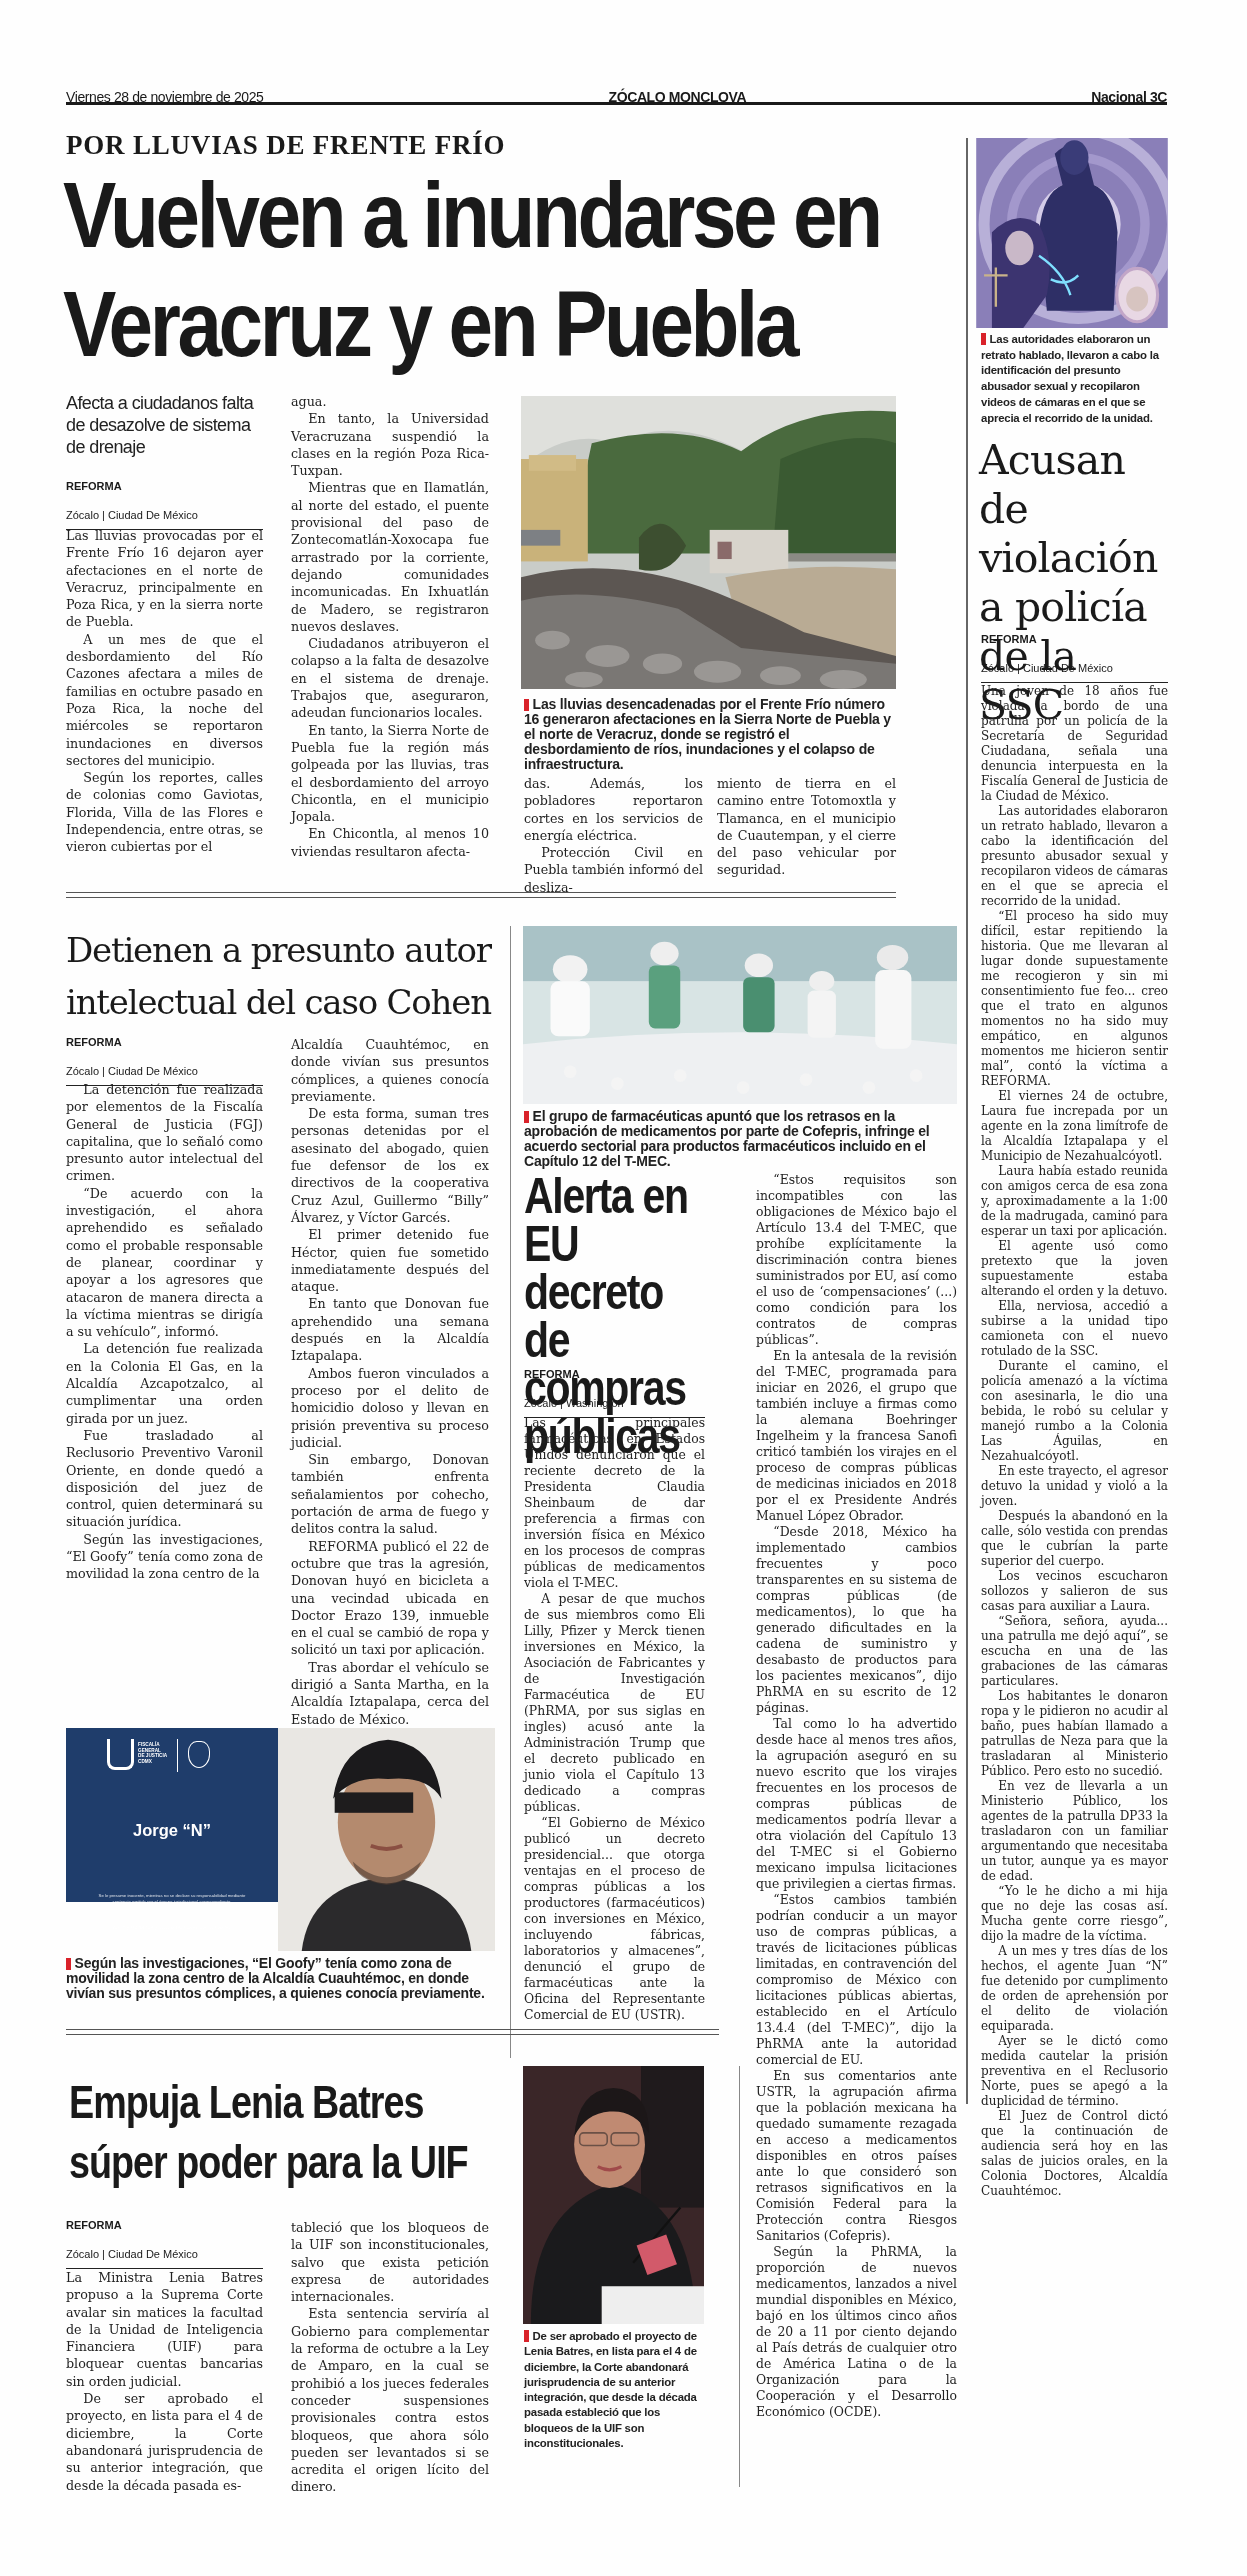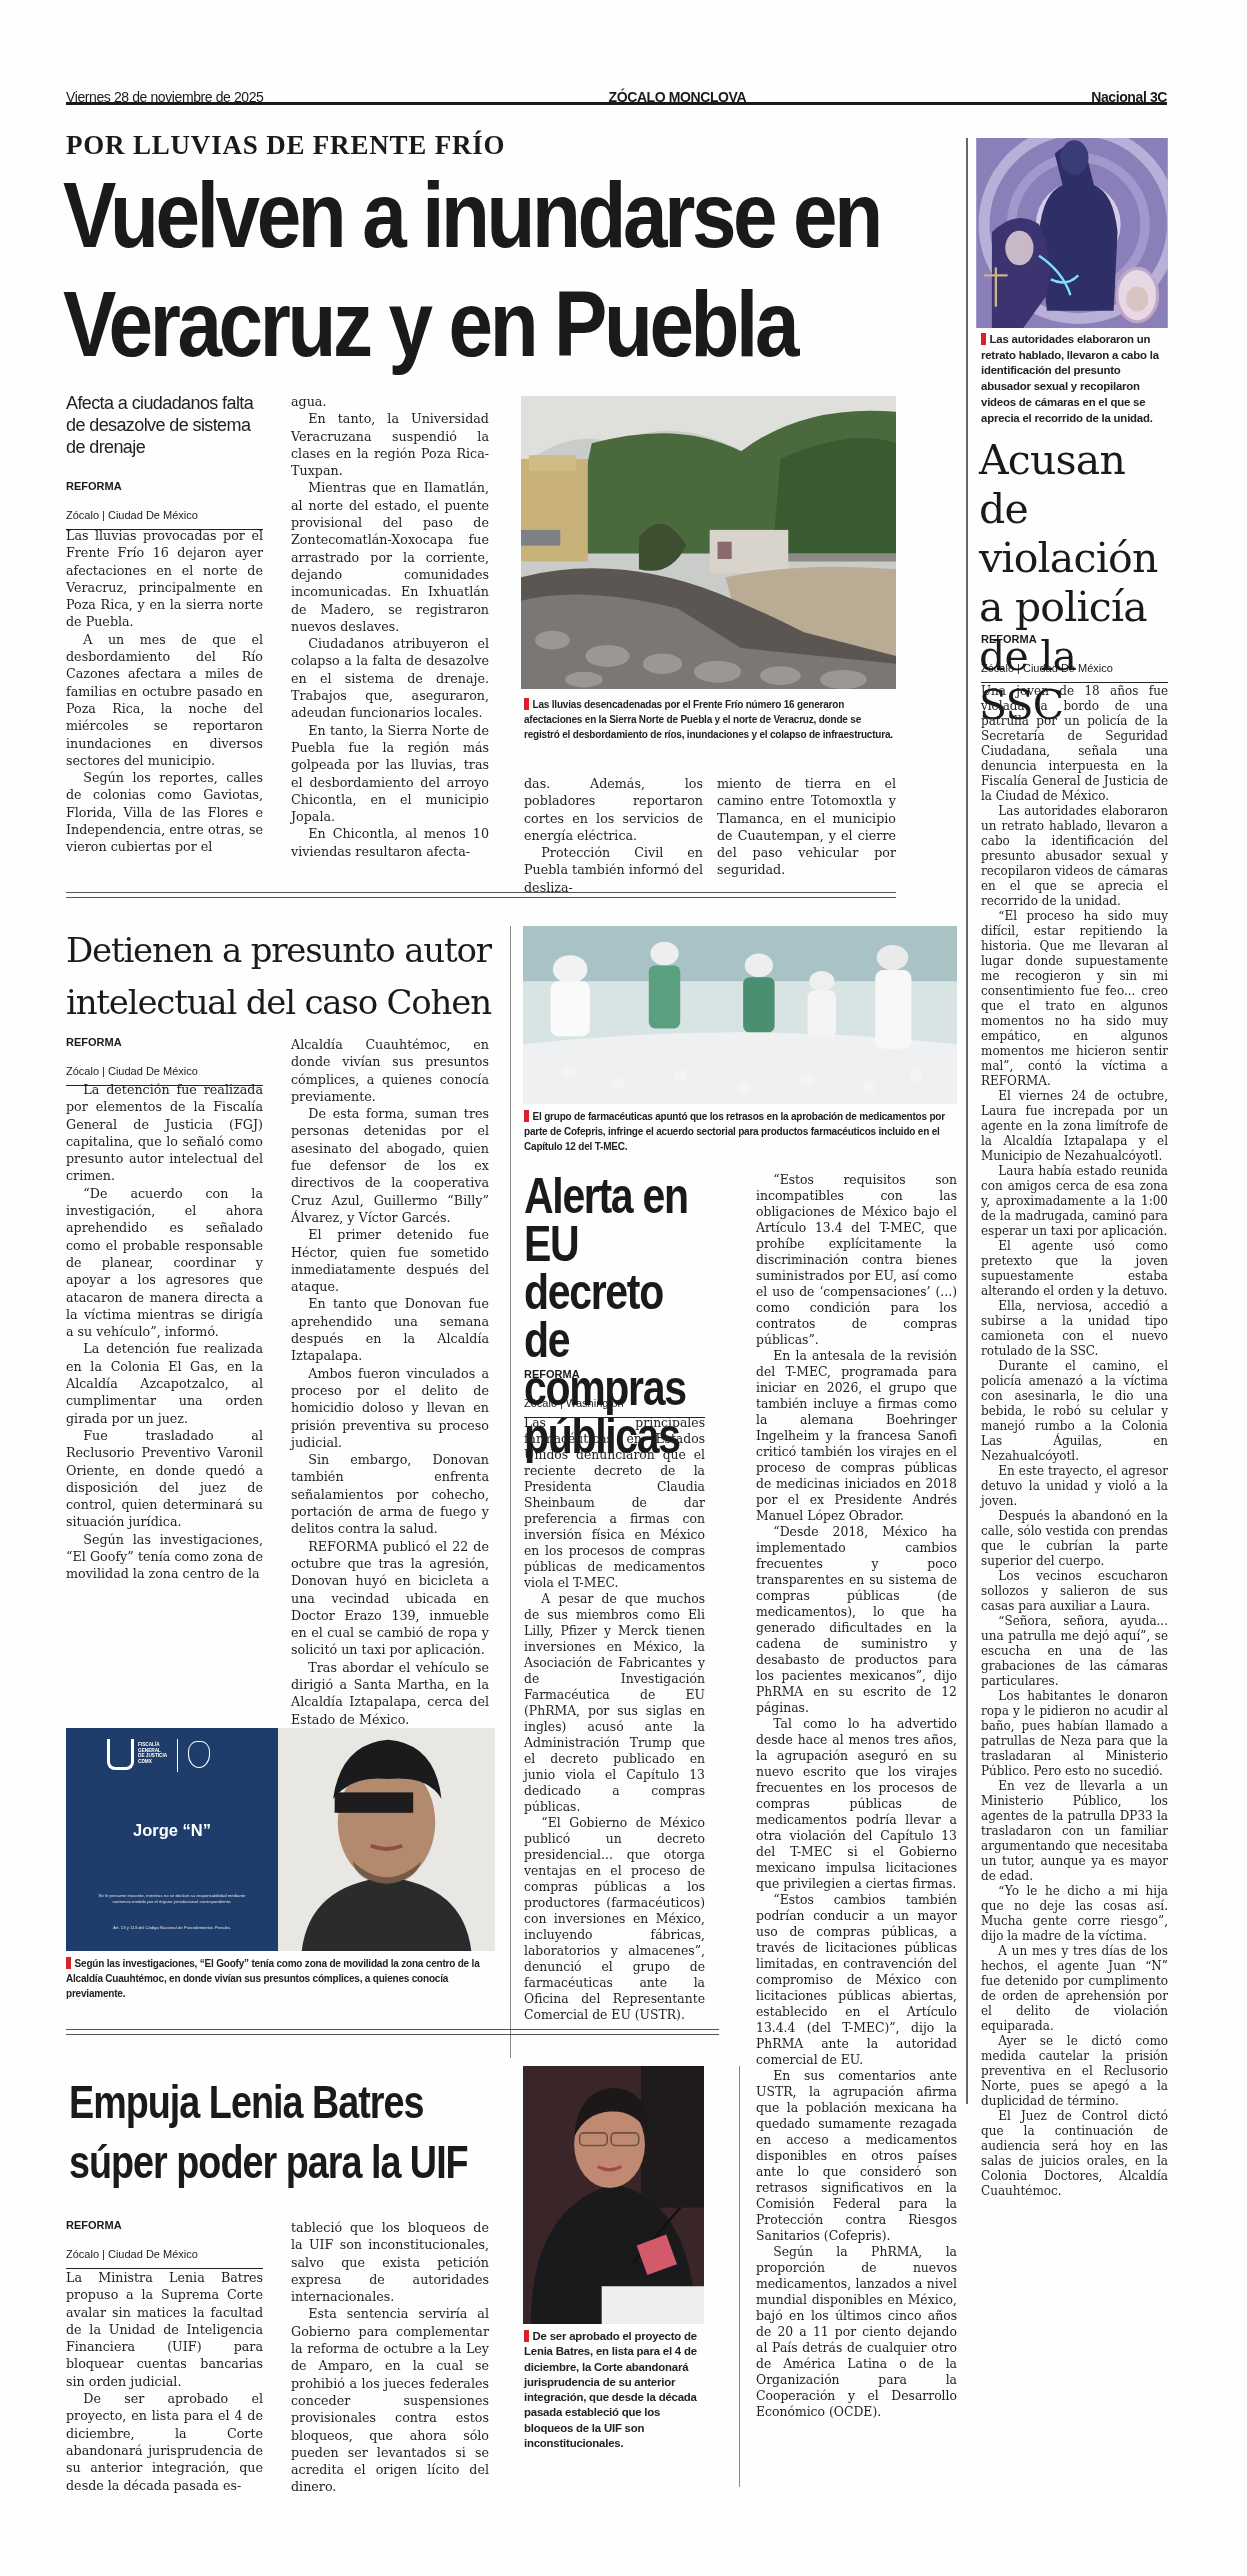--- a/index.html
+++ b/index.html
@@ -11,21 +11,21 @@
 .hdr-rule{top:102px;left:66px;width:1101px;height:3.1px;background:#1a1a1a}
 .kicker{top:130px;left:66px;font-family:"Liberation Serif",serif;font-weight:bold;font-size:27px;letter-spacing:0.8px}
 .mainhead{top:161px;left:63px;width:889px;font-family:"Liberation Sans",sans-serif;font-weight:bold;font-size:93px;line-height:109px;letter-spacing:-3.9px;transform:scaleX(0.86);transform-origin:left top;width:1046px}
 .subhead{font-family:"Liberation Sans",sans-serif;font-size:18px;line-height:22px;letter-spacing:-0.6px;color:#222}
 .byline-src{font-family:"Liberation Sans",sans-serif;font-weight:bold;font-size:11px}
 .byline-loc{font-family:"Liberation Sans",sans-serif;font-size:11px;margin-top:17px}
 .byrule{height:1.6px;background:#222;margin-top:7.9px}
 .body{font-family:"DejaVu Serif",serif;font-size:12.7px;line-height:17.3px;text-align:justify;hyphens:auto;color:#222}
 .body p{text-indent:17.3px}
 .body p.noind{text-indent:0}
-.caption{font-family:"Liberation Sans",sans-serif;font-size:10px;line-height:15px;font-weight:bold;color:#222;letter-spacing:-0.2px}
+.caption{font-family:"Liberation Sans",sans-serif;font-size:14px;line-height:15px;font-weight:bold;color:#222;letter-spacing:-0.2px}
 .caption .bar{display:inline-block;width:4.7px;height:11.8px;background:#d9222a;margin-right:3.9px;vertical-align:-1.6px}
 .dbl{height:5.5px;border-top:1.6px solid #555;border-bottom:1.6px solid #555}
 .vrule{width:1.6px;background:#666}
 .photo{overflow:hidden}
 .serifhead{font-family:"DejaVu Serif",serif;color:#1a1a1a}
 .condhead{font-family:"Liberation Sans",sans-serif;font-weight:bold;transform-origin:left top}
 </style>
 </head>
 <body>
 
@@ -171,21 +171,21 @@
   <p>De esta forma, suman tres personas detenidas por el asesinato del abogado, quien fue defensor de los ex directivos de la cooperativa Cruz Azul, Guillermo “Billy” Álvarez, y Víctor Garcés.</p>
   <p>El primer detenido fue Héctor, quien fue sometido inmediatamente después del ataque.</p>
   <p>En tanto que Donovan fue aprehendido una semana después en la Alcaldía Iztapalapa.</p>
   <p>Ambos fueron vinculados a proceso por el delito de homicidio doloso y llevan en prisión preventiva su proceso judicial.</p>
   <p>Sin embargo, Donovan también enfrenta señalamientos por cohecho, portación de arma de fuego y delitos contra la salud.</p>
   <p>REFORMA publicó el 22 de octubre que tras la agresión, Donovan huyó en bicicleta a una vecindad ubicada en Doctor Erazo 139, inmueble en el cual se cambió de ropa y solicitó un taxi por aplicación.</p>
   <p>Tras abordar el vehículo se dirigió a Santa Martha, en la Alcaldía Iztapalapa, cerca del Estado de México.</p>
 </div>
 
 <div class="abs" style="top:1728px;left:66px;width:429px;height:223px;display:flex">
-  <div style="width:212px;height:223px;background:#1f3d6b;position:relative;color:#fff;font-family:'Liberation Sans',sans-serif">
+  <div style="width:212px;height:174px;background:#1f3d6b;position:relative;color:#fff;font-family:'Liberation Sans',sans-serif">
     <div style="position:absolute;top:11px;left:41px;width:27px;height:31px;border:3.1px solid #fff;border-top:none;border-radius:0 0 7.9px 7.9px"></div>
     <div style="position:absolute;top:14px;left:72px;font-size:4.7px;line-height:5.5px;font-weight:bold">
       <div>FISCALÍA</div>
       <div>GENERAL</div>
       <div>DE JUSTICIA</div>
       <div>CDMX</div>
     </div>
     <div style="position:absolute;top:11px;left:111px;width:0.8px;height:33px;background:#fff"></div>
     <div style="position:absolute;top:12.6px;left:122px;width:22px;height:27px;border:1.6px solid #fff;border-radius:40% 40% 50% 50%"></div>
     <div style="position:absolute;top:93px;left:0;width:212px;text-align:center;font-size:16.5px;font-weight:bold">Jorge “N”</div>

